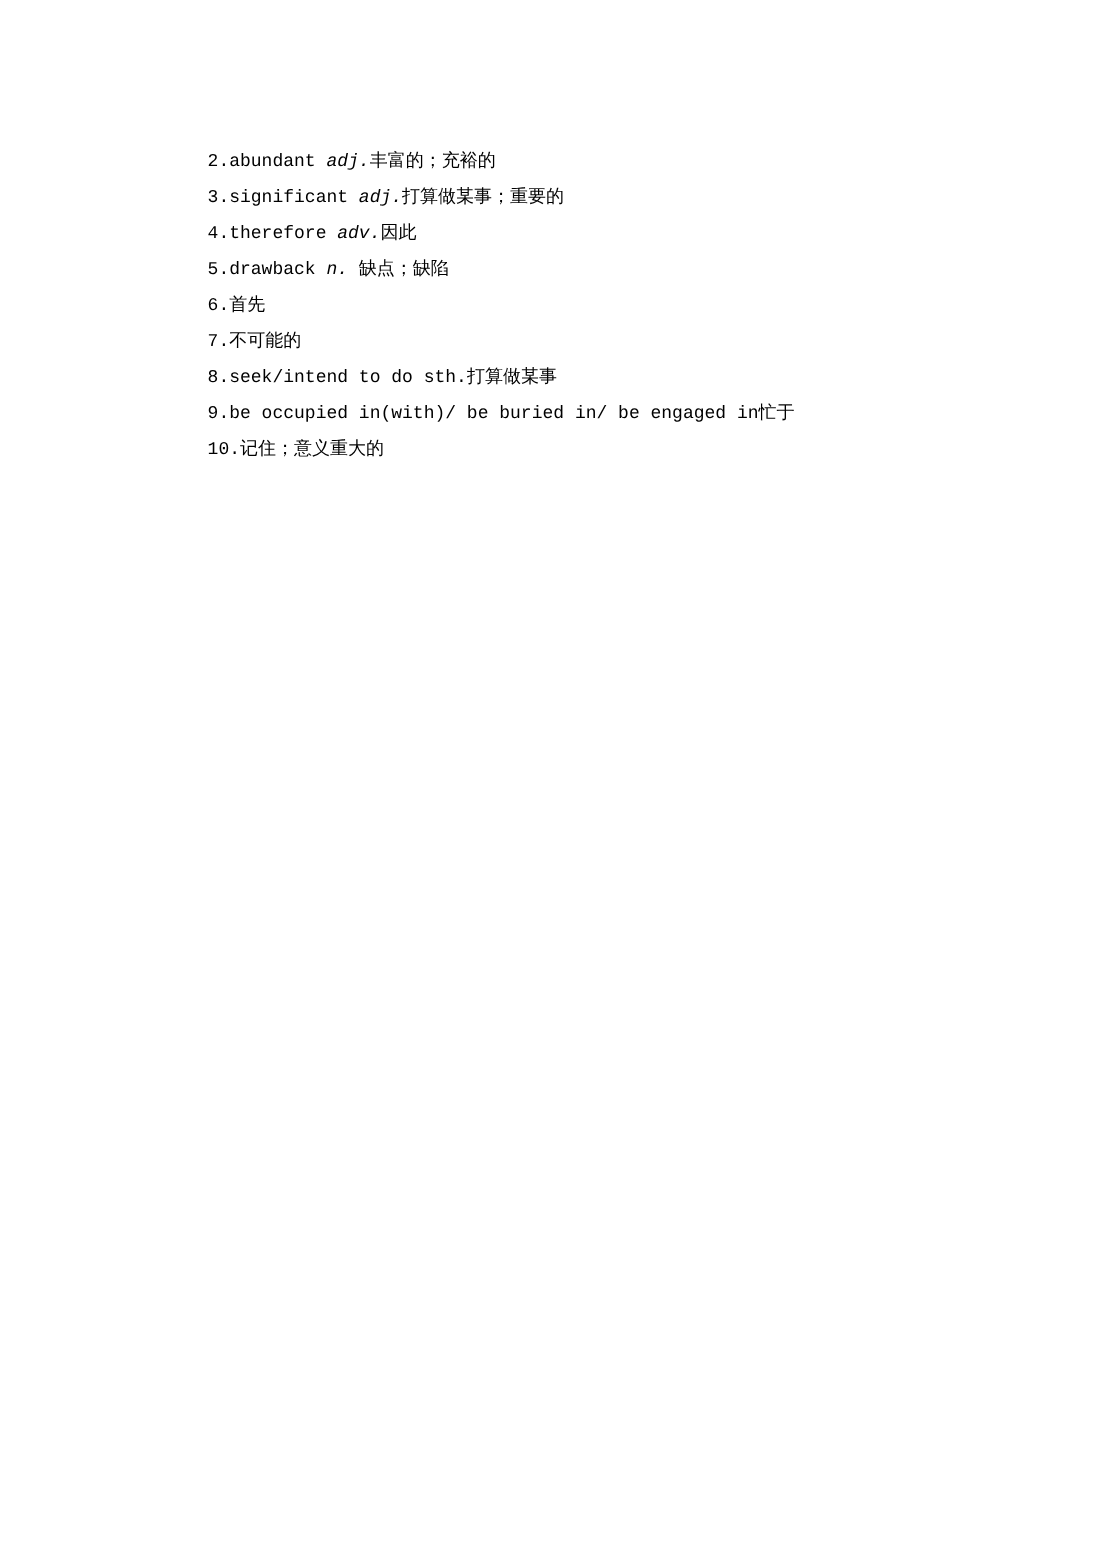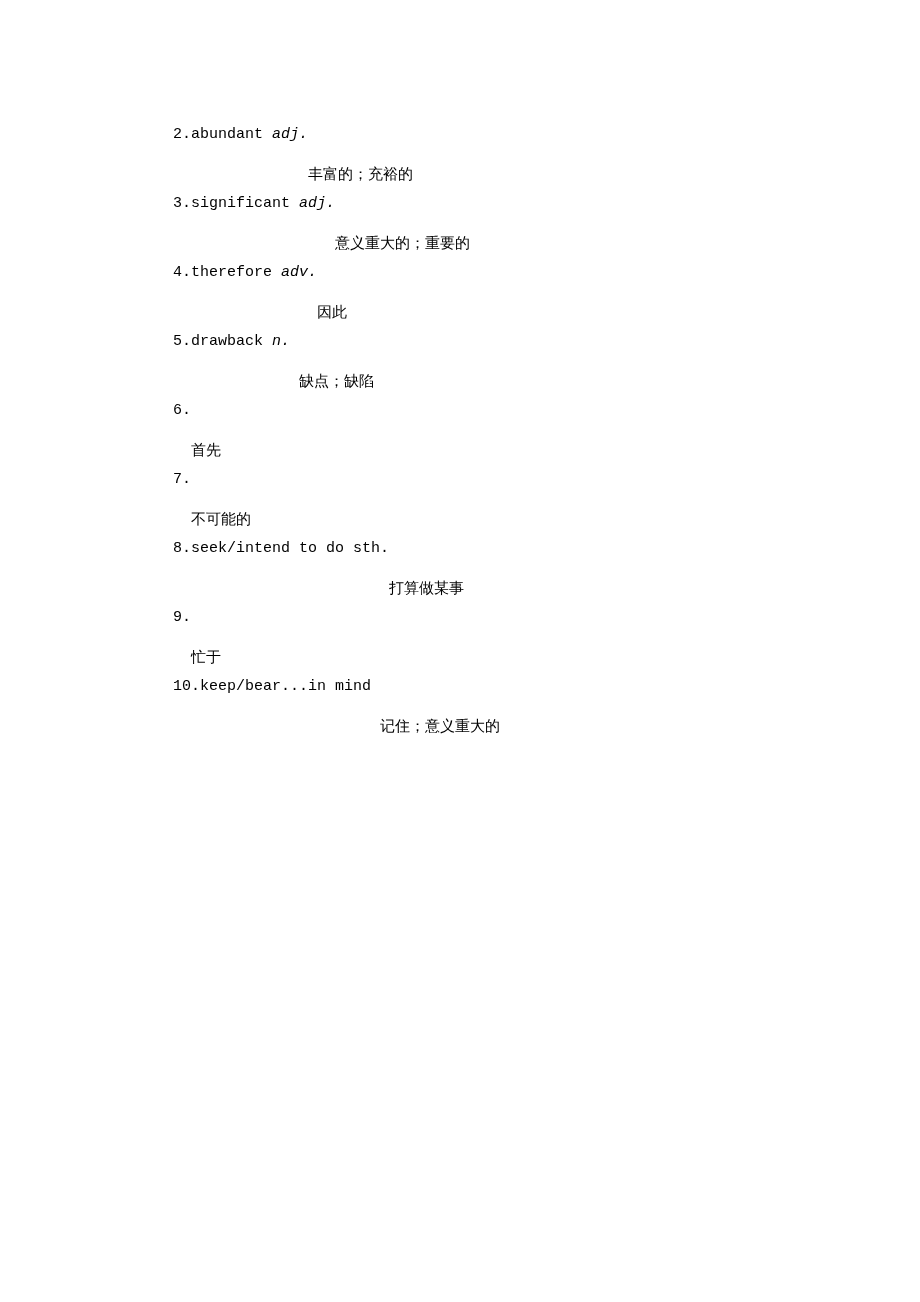--- a/index.html
+++ b/index.html
@@ -30,39 +30,38 @@
       font-weight: normal;
     }
     .entry {
       font-family: "Courier New", monospace;
       white-space: pre;
     }
     .pos {
       font-style: italic;
     }
     .def {
-      font-family: Liberation Sans, sans-serif;
-      margin-top: 39px;
+      font-family: Liberation Mono, monospace;
     }
   </style>
 </head>
 <body>
 
 <ul class="vocab-list">
   <li class="vocab-item">
     <span class="num">2. </span>
     <span class="entry">abundant </span>
     <span class="entry pos">adj.</span>
     <span class="def">丰富的；充裕的</span>
   </li>
   <li class="vocab-item">
     <span class="num">3. </span>
     <span class="entry">significant </span>
     <span class="entry pos">adj.</span>
-    <span class="def">意义重大的；重要的</span>
+    <span class="def">打算做某事；重要的</span>
   </li>
   <li class="vocab-item">
     <span class="num">4. </span>
     <span class="entry">therefore </span>
     <span class="entry pos">adv.</span>
     <span class="def">因此</span>
   </li>
   <li class="vocab-item">
     <span class="num">5. </span>
     <span class="entry">drawback </span>
@@ -80,22 +79,22 @@
     <span class="def">不可能的</span>
   </li>
   <li class="vocab-item">
     <span class="num">8. </span>
     <span class="entry">seek/intend to do sth.</span>
     <span class="entry pos"></span>
     <span class="def">打算做某事</span>
   </li>
   <li class="vocab-item">
     <span class="num">9. </span>
+    <span class="entry">be occupied in(with)/ be buried in/ be engaged in</span>
     <span class="entry pos"></span>
     <span class="def">忙于</span>
   </li>
   <li class="vocab-item">
     <span class="num">10. </span>
-    <span class="entry">keep/bear...in mind </span>
     <span class="entry pos"></span>
     <span class="def">记住；意义重大的</span>
   </li>
 </ul>
 
 </body></html>

